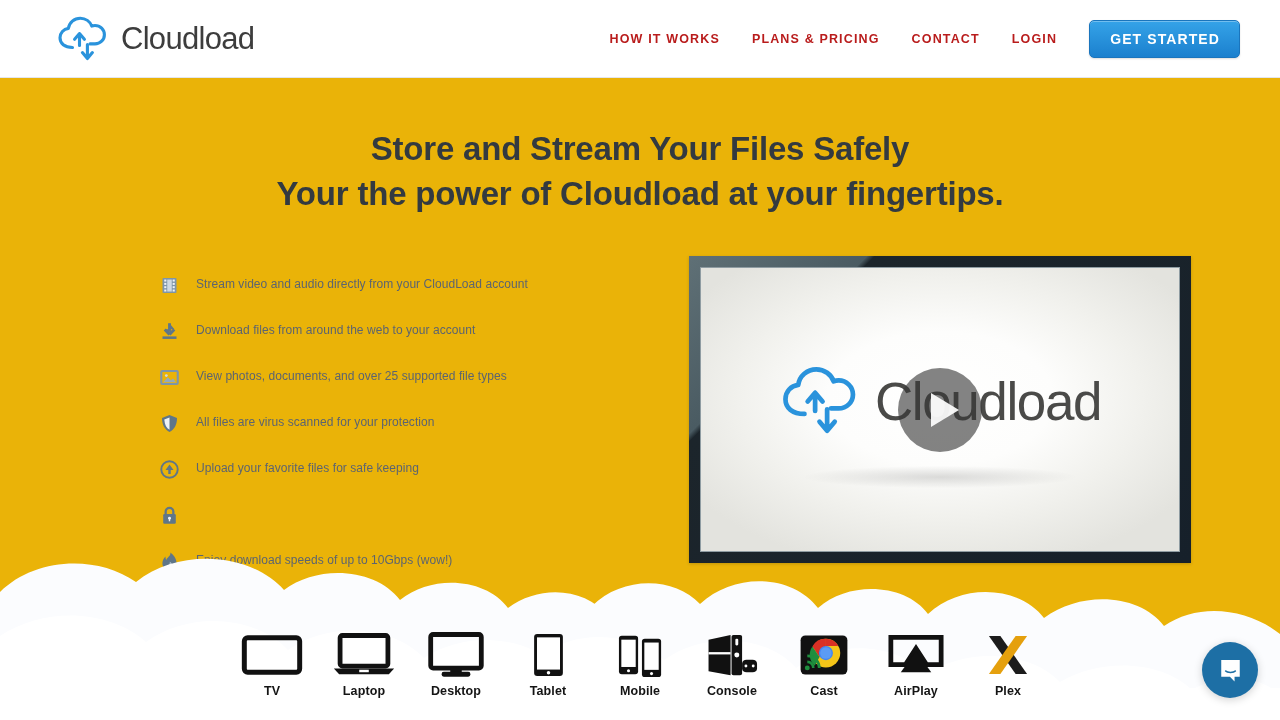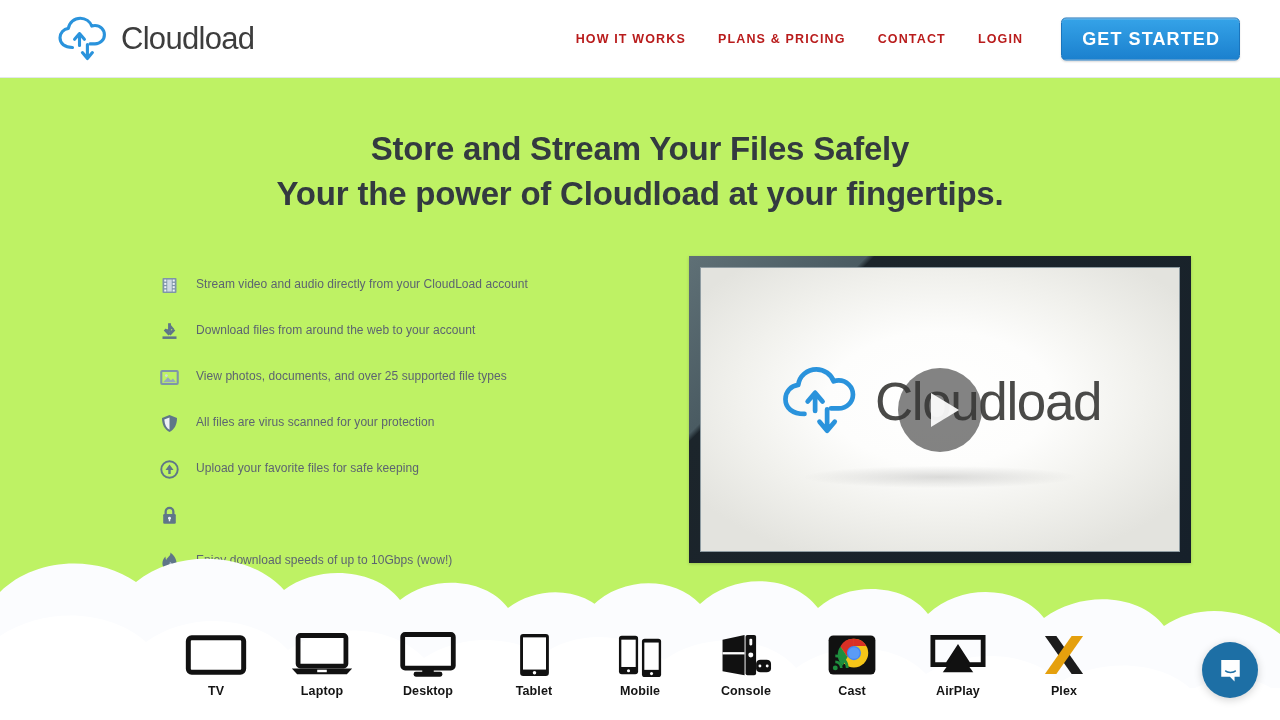--- a/index.html
+++ b/index.html
@@ -41,38 +41,38 @@
   }
   .nav-link {
     font-size: 12.5px; letter-spacing: 1.15px;
     color: #b91c1c; font-weight: 600;
     text-transform: uppercase;
     text-decoration: none;
     padding: 0 16px;
     cursor: pointer; white-space: nowrap;
   }
   .nav-cta {
-    margin-left: 22px;
+    margin-left: 16px;
     background: linear-gradient(to bottom, #35a3e8 0%, #1b80ce 100%);
     border: 1px solid #1a75bd;
     border-radius: 5px;
     color: #ffffff;
-    font-size: 18px; font-weight: 700;
+    font-size: 14px; font-weight: 700;
     letter-spacing: 1.1px; text-transform: uppercase;
     padding: 10px 19px 10px 20px;
     cursor: pointer;
     box-shadow: inset 0 1px 0 rgba(255,255,255,.30), 0 1px 2px rgba(0,0,0,.14);
     text-decoration: none; white-space: nowrap;
   }
 
   
   .hero {
     position: absolute; top: 78px; left: 0;
     width: 1280px; height: 642px;
-    background: #bef264;
+    background: #eab308;
     overflow: hidden;
   }
   .headline {
     position: absolute; top: 48px; left: 0; width: 1280px;
     text-align: center;
     color: #333a40;
     font-size: 33px; font-weight: 700;
     line-height: 45px; letter-spacing: -0.2px;
   }
   .headline .l2 { display: block; }
@@ -150,21 +150,21 @@
     position: absolute; left: 0; bottom: 0;
     width: 1280px; height: 190px;
     pointer-events: none;
   }
 
   
   .devices {
     position: absolute; left: 0; bottom: 22px;
     width: 1280px;
     display: flex; justify-content: center; align-items: flex-end;
-    gap: 32px;
+    gap: 18px;
   }
   .device {
     display: flex; flex-direction: column; align-items: center;
     cursor: pointer;
     width: 74px;
   }
   .device-glyph {
     height: 48px;
     display: flex; align-items: center; justify-content: center;
   }

